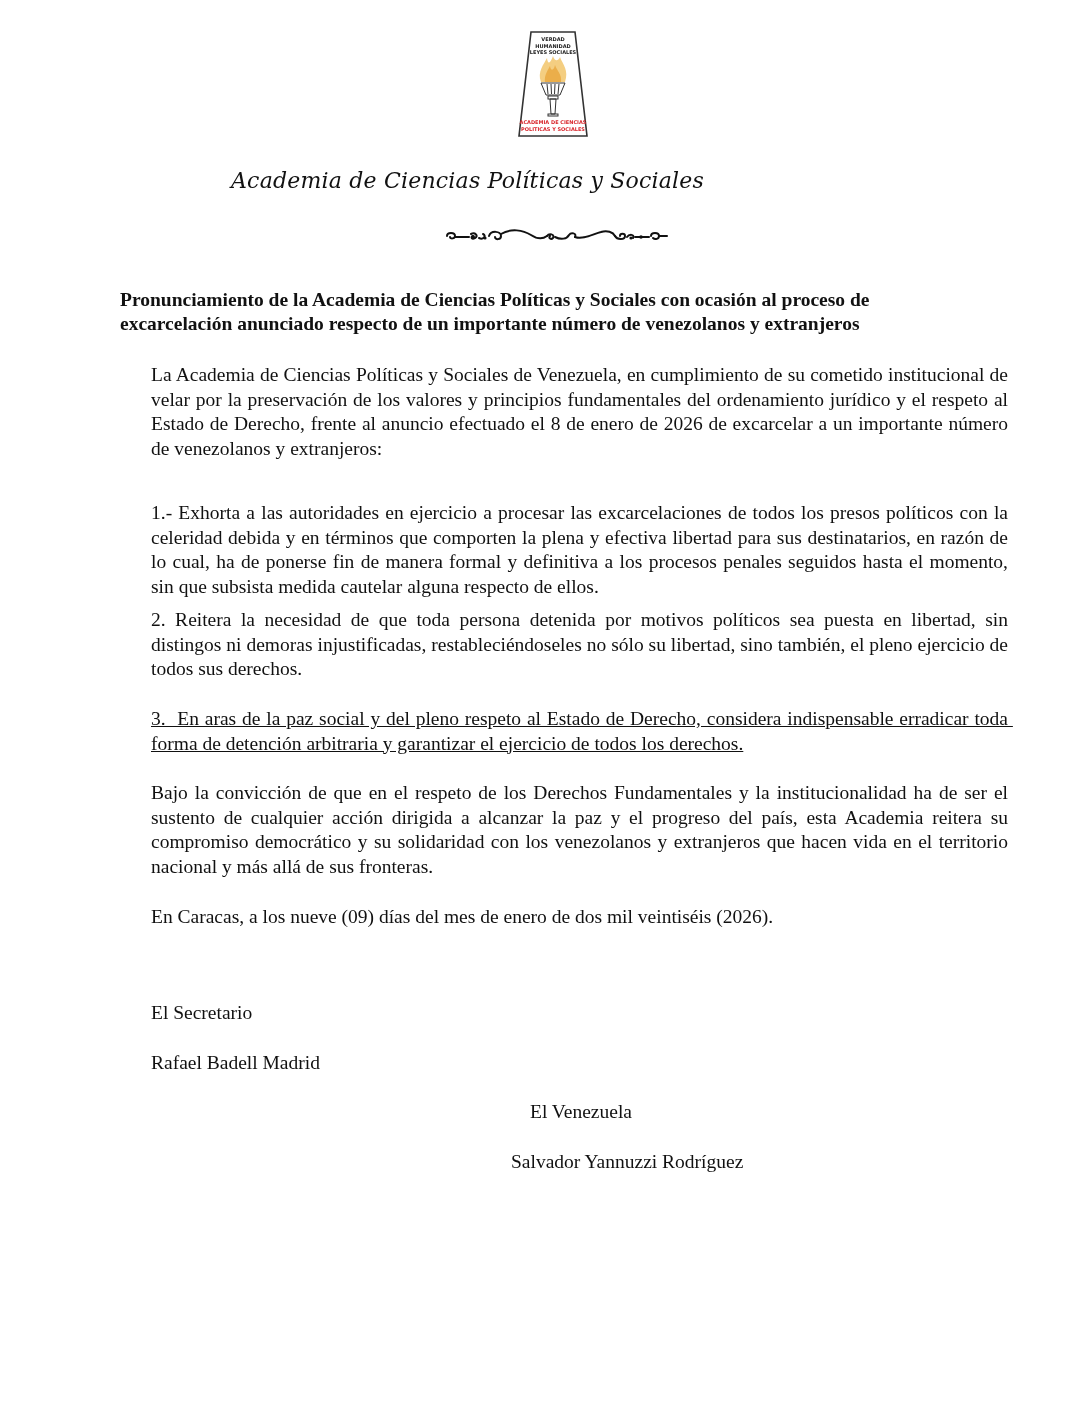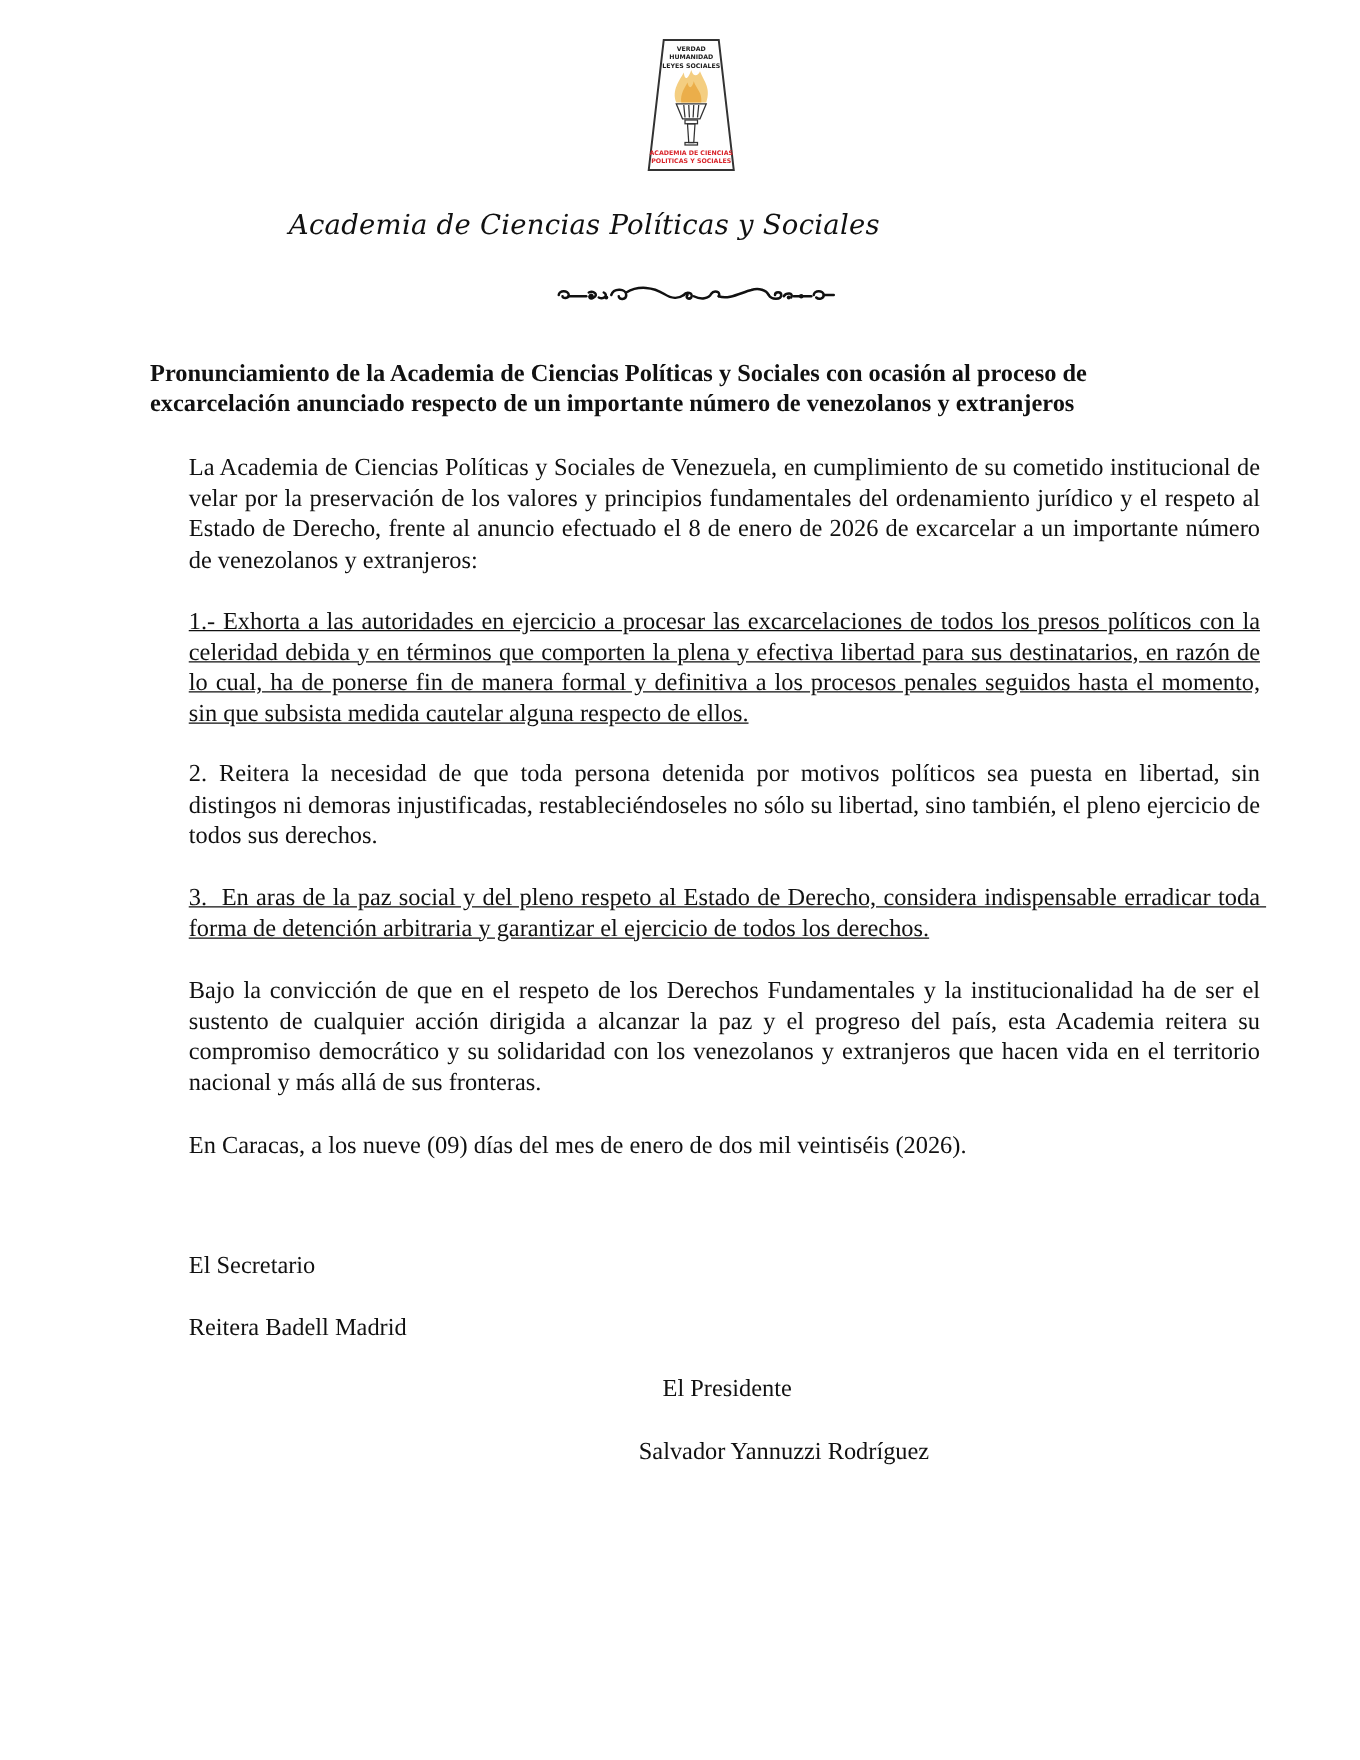--- a/index.html
+++ b/index.html
@@ -6,21 +6,21 @@
   body { width: 1088px; height: 1408px; position: relative; overflow: hidden; color: #111; }
   .logo { position: absolute; left: 517px; top: 30px; width: 72px; height: 108px; }
   .org-name { position: absolute; left: 0; width: 935px; top: 168px; text-align: center;
     font-family: "DejaVu Serif", serif; font-style: italic; font-size: 22px; letter-spacing: 0.2px; color: #111; }
   .ornament { position: absolute; left: 443px; top: 226px; width: 230px; height: 20px; }
   .title { position: absolute; left: 120px; width: 860px; top: 288px; text-align: left;
     font-family: "Liberation Serif", serif; font-weight: bold; font-size: 19.5px; line-height: 24px; }
   .body { position: absolute; left: 151px; width: 857px; font-family: "Liberation Serif", serif;
     font-size: 19.5px; line-height: 24.6px; text-align: justify; }
   .p-intro { top: 363px; }
-  .p-1 { top: 486px; text-decoration: underline; }
+  .p-1 { top: 501px; }
   .p-2 { top: 608px; }
   .p-3 { top: 707px; text-decoration: underline; }
   .p-closing { top: 781px; }
   .p-date { top: 905px; }
   .sig { position: absolute; font-family: "Liberation Serif", serif; font-size: 19.5px; line-height: 24px; white-space: nowrap; }
   .pres-role { left: 151px; top: 1001px; }
   .pres-name { left: 151px; top: 1051px; }
   .sec-role { left: 530px; top: 1100px; }
   .sec-name { left: 511px; top: 1150px; }
 </style>
@@ -86,17 +86,17 @@
   <div class="title">Pronunciamiento de la Academia de Ciencias Políticas y Sociales con ocasión al proceso de excarcelación anunciado respecto de un importante número de venezolanos y extranjeros</div>
 
   <p class="body p-intro" style="margin:0">La Academia de Ciencias Políticas y Sociales de Venezuela, en cumplimiento de su cometido institucional de velar por la preservación de los valores y principios fundamentales del ordenamiento jurídico y el respeto al Estado de Derecho, frente al anuncio efectuado el 8 de enero de 2026 de excarcelar a un importante número de venezolanos y extranjeros:</p>
   <p class="body p-1" style="margin:0">1.- Exhorta a las autoridades en ejercicio a procesar las excarcelaciones de todos los presos políticos con la celeridad debida y en términos que comporten la plena y efectiva libertad para sus destinatarios, en razón de lo cual, ha de ponerse fin de manera formal y definitiva a los procesos penales seguidos hasta el momento, sin que subsista medida cautelar alguna respecto de ellos.</p>
   <p class="body p-2" style="margin:0">2. Reitera la necesidad de que toda persona detenida por motivos políticos sea puesta en libertad, sin distingos ni demoras injustificadas, restableciéndoseles no sólo su libertad, sino también, el pleno ejercicio de todos sus derechos.</p>
   <p class="body p-3" style="margin:0; white-space: pre-wrap;">3.  En aras de la paz social y del pleno respeto al Estado de Derecho, considera indispensable erradicar toda forma de detención arbitraria y garantizar el ejercicio de todos los derechos.</p>
   <p class="body p-closing" style="margin:0">Bajo la convicción de que en el respeto de los Derechos Fundamentales y la institucionalidad ha de ser el sustento de cualquier acción dirigida a alcanzar la paz y el progreso del país, esta Academia reitera su compromiso democrático y su solidaridad con los venezolanos y extranjeros que hacen vida en el territorio nacional y más allá de sus fronteras.</p>
   <p class="body p-date" style="margin:0">En Caracas, a los nueve (09) días del mes de enero de dos mil veintiséis (2026).</p>
 
   <div class="sig pres-role">El Secretario</div>
-  <div class="sig pres-name">Reitera Badell Madrid</div>
-  <div class="sig sec-role">El Presidente</div>
+  <div class="sig pres-name">Rafael Badell Madrid</div>
+  <div class="sig sec-role">El Venezuela</div>
   <div class="sig sec-name">Salvador Yannuzzi Rodríguez</div>
 
 </div>
 
 </body></html>

